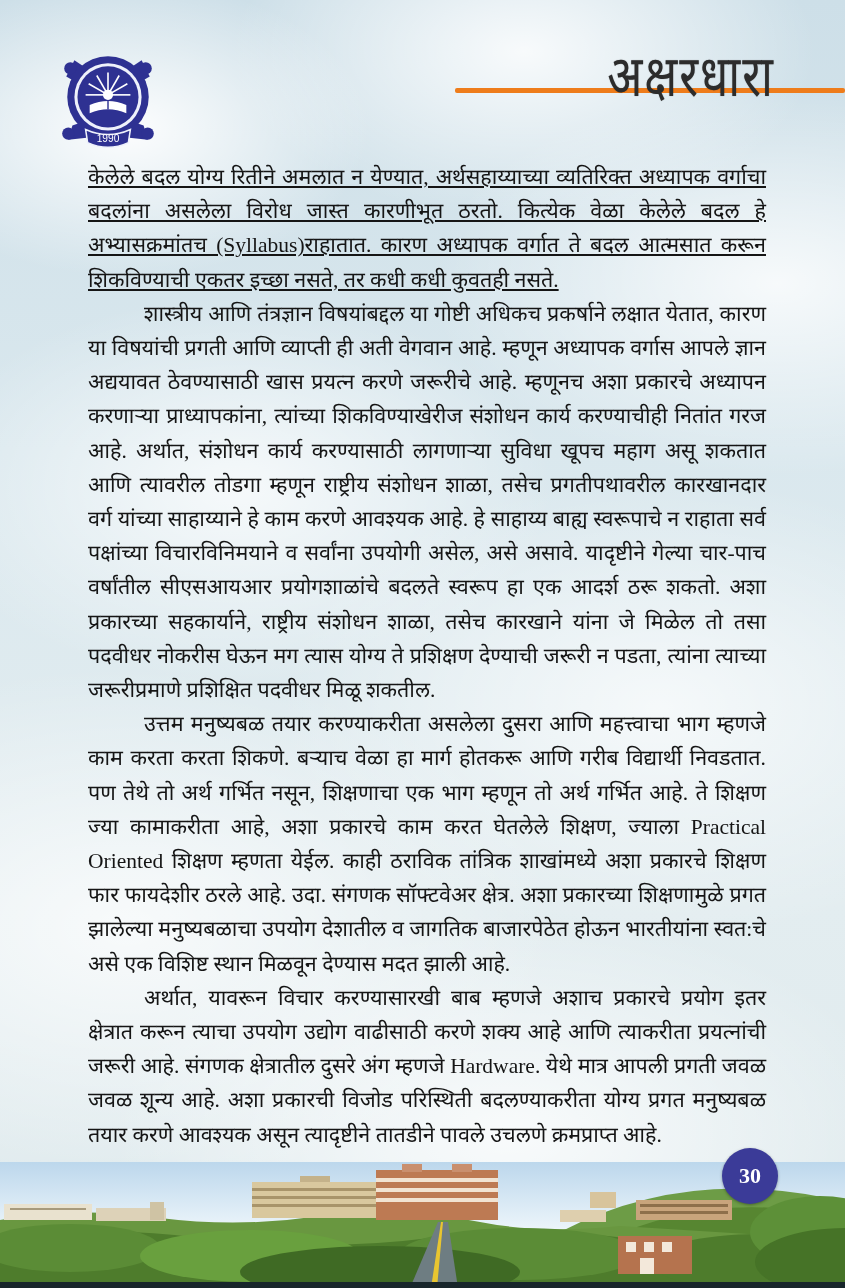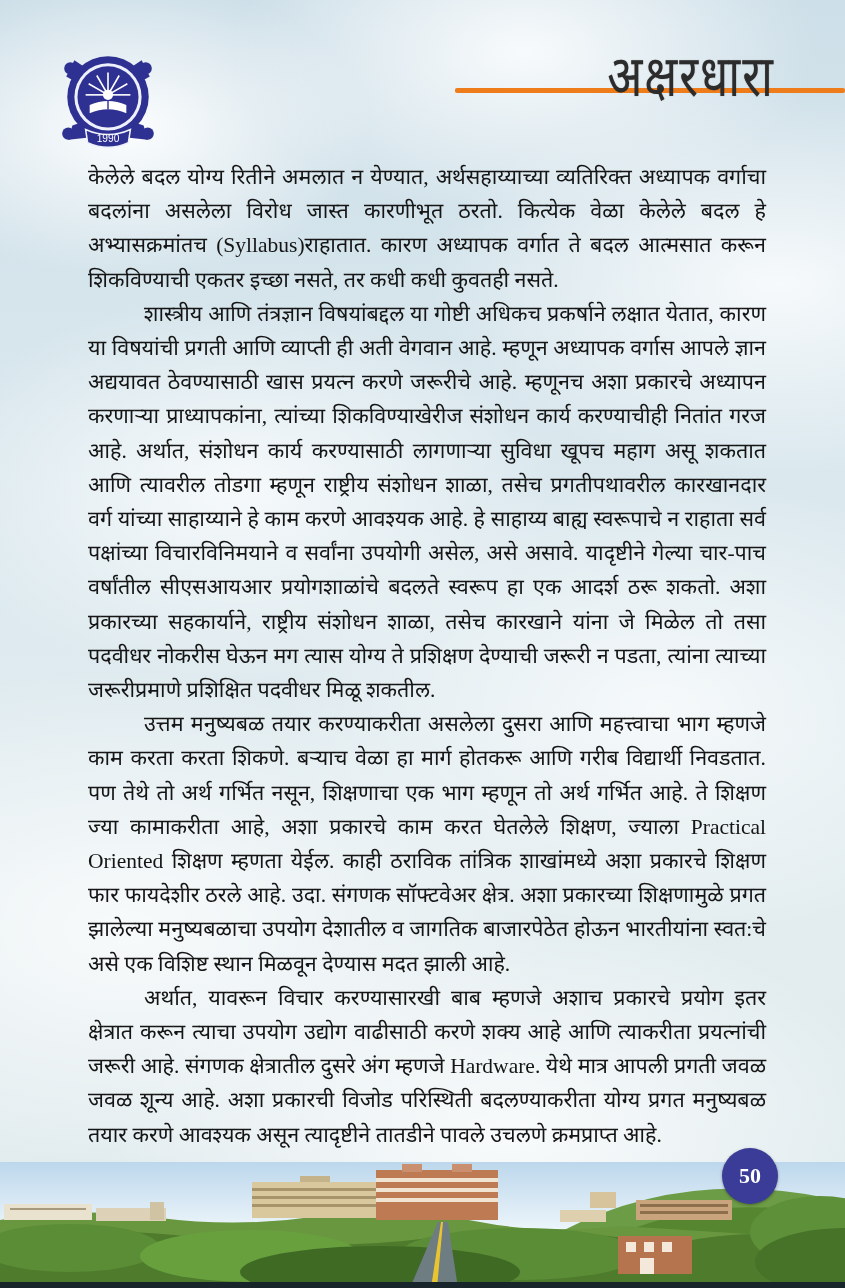--- a/index.html
+++ b/index.html
@@ -41,21 +41,21 @@
 
   
   .article{
     position:absolute;left:88px;top:160px;width:678px;
     color:#151515;
     font-size:21.5px;
     line-height:34.2px;
     text-align:justify;
   }
   .article p{margin:0;text-indent:56px;}
-  .article p.no-indent{text-indent:0;}
+  .article p.no-indent{text-indent:0;text-decoration:underline;}
 
   
   .photo{position:absolute;left:0;bottom:0;width:845px;height:126px;}
   .photo svg{display:block;}
 
   
   .page-number{
     position:absolute;left:722px;top:1148px;
     width:56px;height:56px;border-radius:50%;
     background:#3b3b98;
@@ -186,15 +186,15 @@
         <rect x="640" y="96" width="14" height="16" fill="#f3e8da"></rect>
       </g>
 
       <ellipse cx="820" cy="70" rx="70" ry="36" fill="#5d9038"></ellipse>
       <ellipse cx="845" cy="100" rx="90" ry="34" fill="#467327"></ellipse>
 
       <rect x="0" y="120" width="845" height="6" fill="#18262b"></rect>
     </svg>
   </div>
 
-  <div class="page-number" style="background: rgb(59, 59, 152);">50</div>
+  <div class="page-number" style="background: rgb(59, 59, 152);">30</div>
 
 </div>
 
 </body></html>

